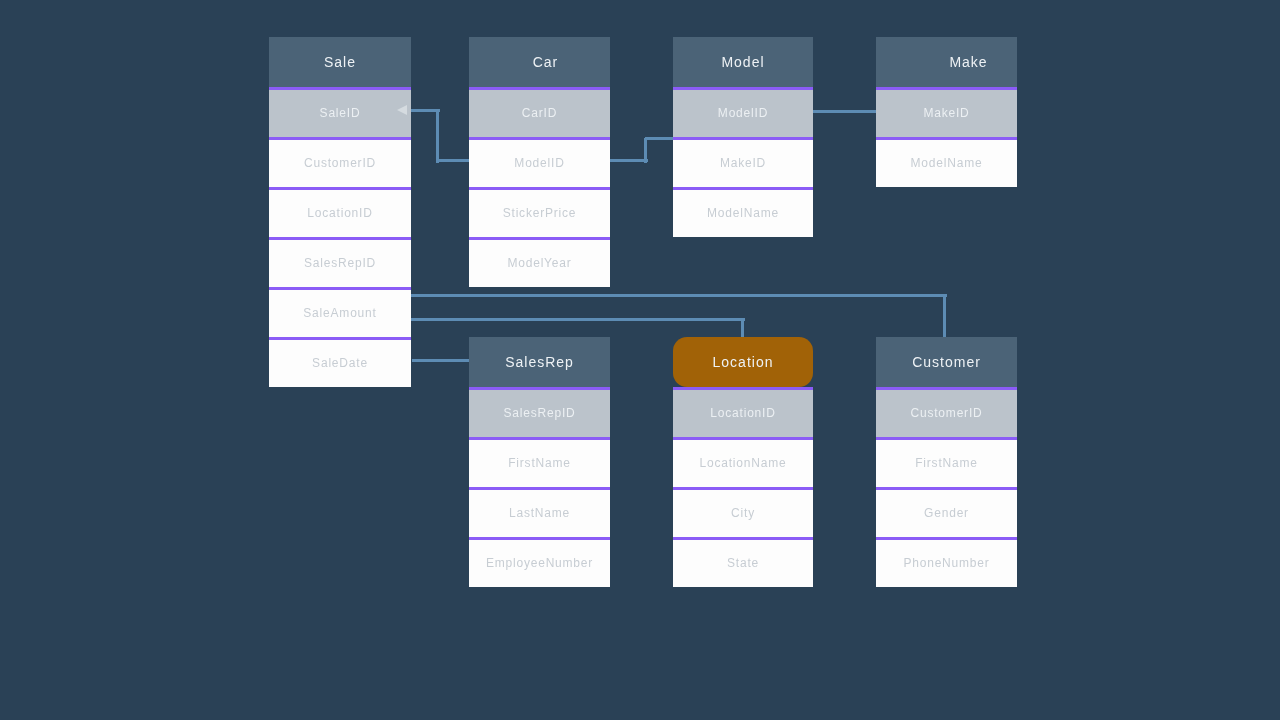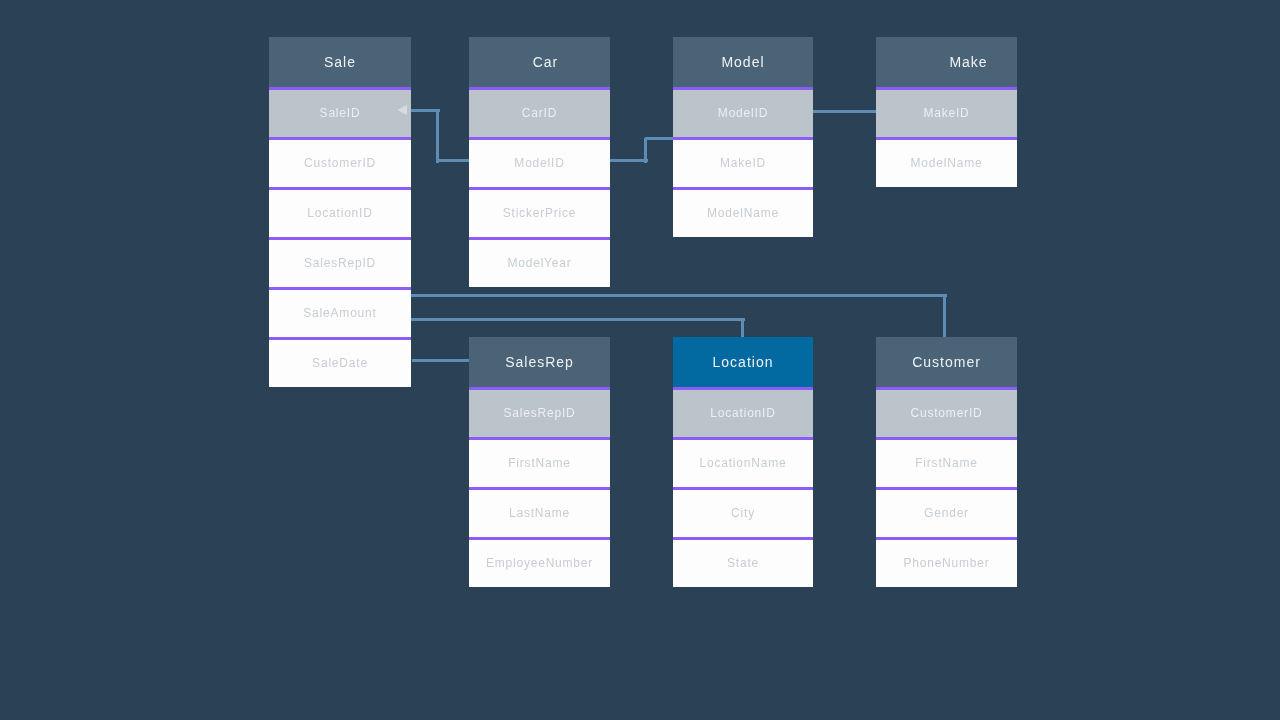--- a/index.html
+++ b/index.html
@@ -94,21 +94,21 @@
         <div class="tbl-row">ModelName</div>
       </div>
       <div class="db-table" style="left: 469px; top: 337px; width: 141px;">
         <div class="tbl-header" style="background: rgb(75, 99, 119); color: rgb(238, 242, 245);">SalesRep</div>
         <div class="tbl-row key">SalesRepID</div>
         <div class="tbl-row">FirstName</div>
         <div class="tbl-row">LastName</div>
         <div class="tbl-row">EmployeeNumber</div>
       </div>
       <div class="db-table" style="left: 673px; top: 337px; width: 140px;">
-        <div class="tbl-header" style="background: #0369a1; color: rgb(238, 242, 245);">Location</div>
+        <div class="tbl-header" style="background: #a16207; color: rgb(238, 242, 245); border-radius: 14px;">Location</div>
         <div class="tbl-row key">LocationID</div>
         <div class="tbl-row">LocationName</div>
         <div class="tbl-row">City</div>
         <div class="tbl-row">State</div>
       </div>
       <div class="db-table" style="left: 876px; top: 337px; width: 141px;">
         <div class="tbl-header" style="background: rgb(75, 99, 119); color: rgb(238, 242, 245);">Customer</div>
         <div class="tbl-row key">CustomerID</div>
         <div class="tbl-row">FirstName</div>
         <div class="tbl-row">Gender</div>

